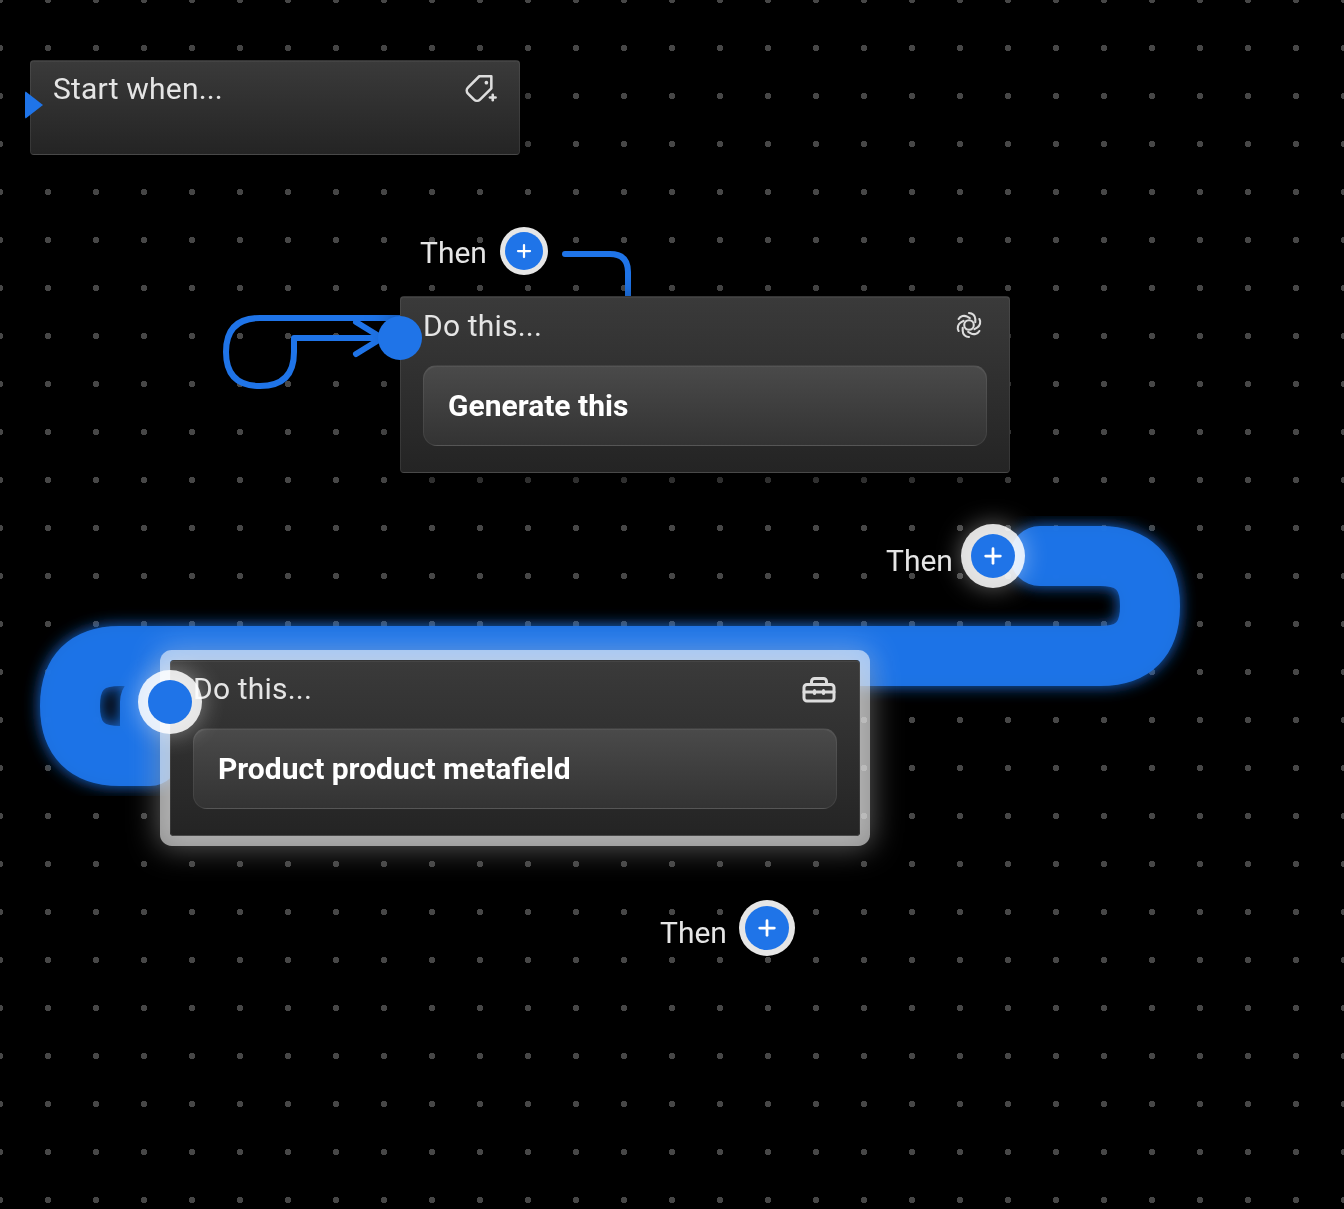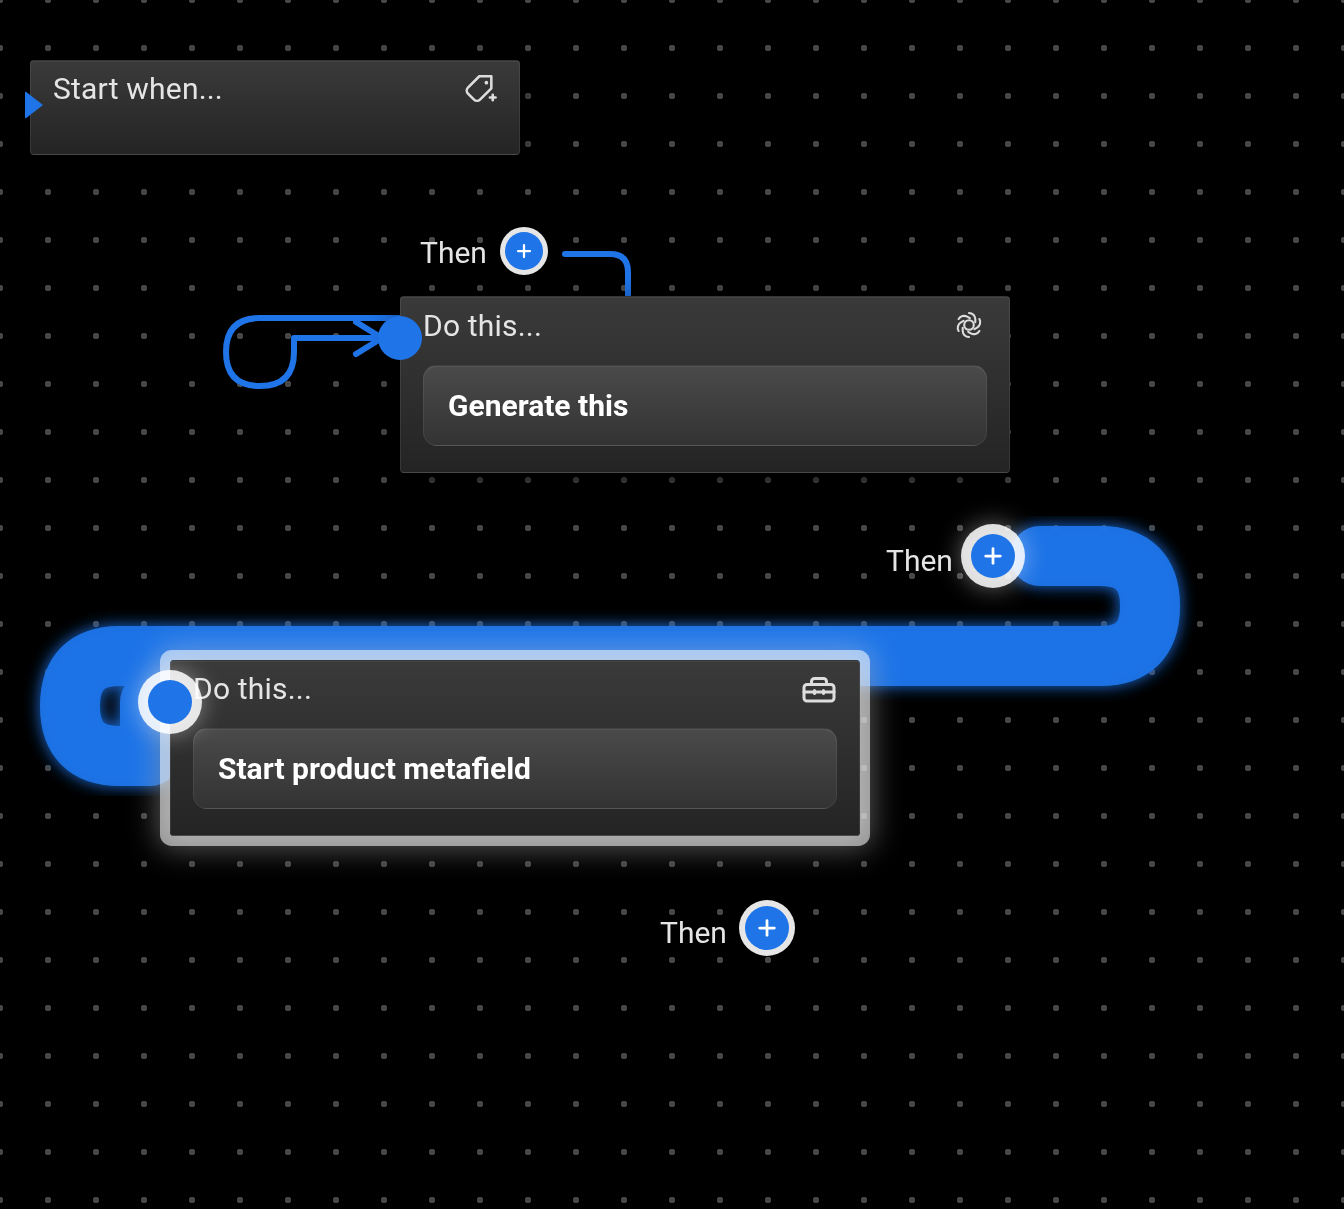--- a/index.html
+++ b/index.html
@@ -237,21 +237,21 @@
       <svg width="36" height="32" viewBox="0 0 24 20" fill="none" stroke="currentColor" stroke-width="2" stroke-linecap="round" stroke-linejoin="round">
         <rect x="2" y="7" width="20" height="11" rx="2"></rect>
         <path d="M7 7 V5 a2 2 0 0 1 2 -2 h6 a2 2 0 0 1 2 2 V7"></path>
         <line x1="2" y1="12" x2="22" y2="12"></line>
         <line x1="9" y1="11" x2="9" y2="13"></line>
         <line x1="15" y1="11" x2="15" y2="13"></line>
       </svg>
     </div>
   </div>
   <div class="pill">
-    <div class="pill-text">Start product metafield</div>
+    <div class="pill-text">Product product metafield</div>
   </div>
 </div>
 
 <div id="then2" class="then">
   <span>Then</span>
   <button class="plus-btn">
     <svg width="22" height="22" viewBox="0 0 24 24" fill="none" stroke="#fff" stroke-width="3" stroke-linecap="round">
         <line x1="12" y1="4" x2="12" y2="20"></line>
         <line x1="4" y1="12" x2="20" y2="12"></line>
       </svg>

